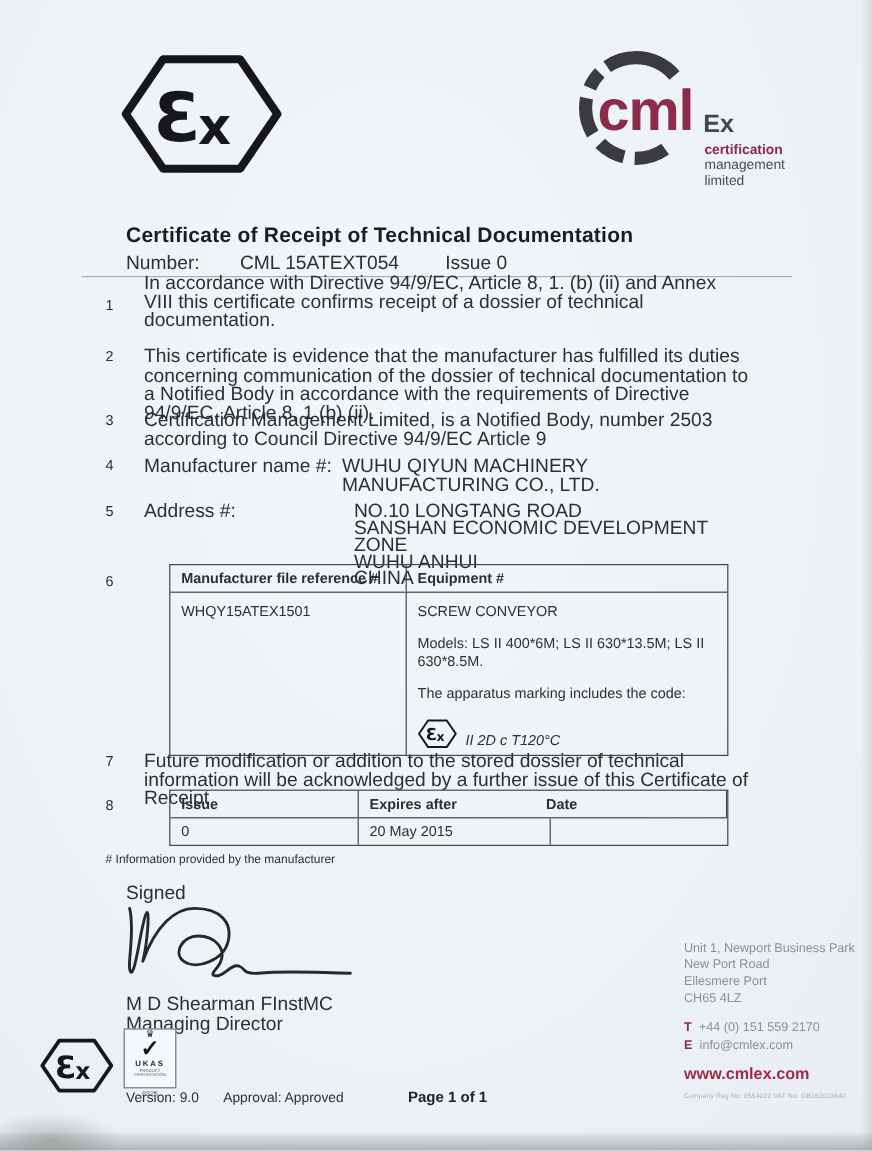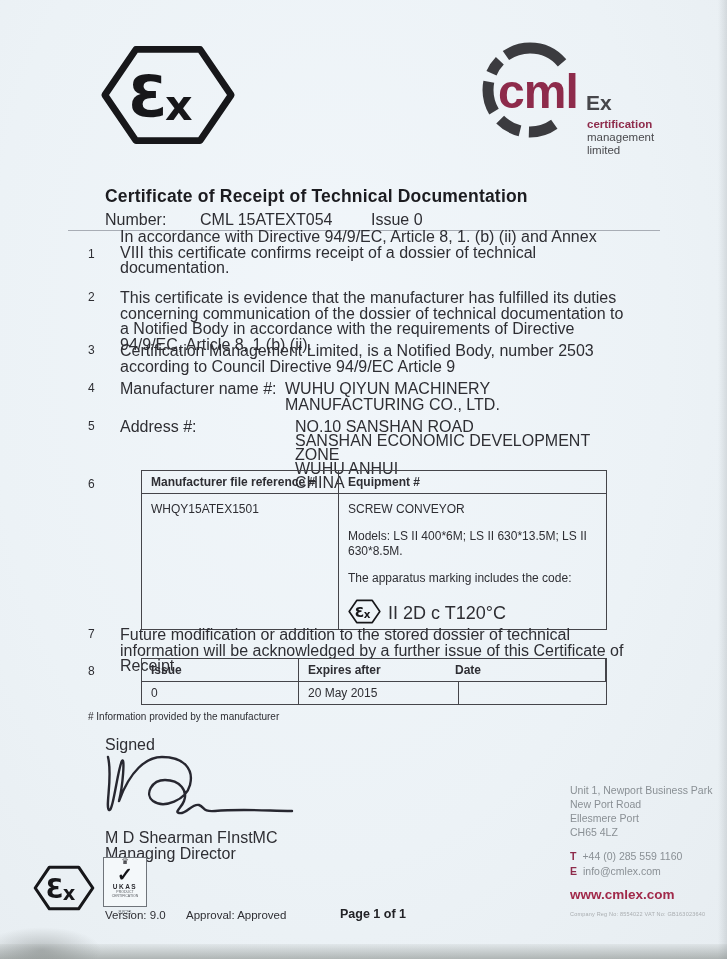--- a/index.html
+++ b/index.html
@@ -19,21 +19,21 @@
   
   .tbl { border:1.4px solid #45454a; background:transparent; }
   .trow { display:flex; }
   .tcell { padding:4px 9px; font-size:12px; color:#2e2e33; }
   .tcell.head { font-weight:bold; }
   .bord-r { border-right:1.4px solid #45454a; }
   .bord-b { border-bottom:1.4px solid #45454a; }
   
   .eq p { margin:0 0 12px 0; font-size:12px; line-height:15px; }
   .mark-row { display:flex; align-items:flex-end; gap:7px; }
-  .mark-code { font-size:18px; padding-bottom:1px; }
+  .mark-code { font-size:12px; padding-bottom:1px;font-style:italic; }
   
   .addr-line { font-size:10.5px; line-height:14px; color:#8a9095; }
   .contact-line { font-size:10.5px; line-height:15px; color:#8a9095; }
   .contact-label { color:#8e2b4b; font-weight:bold; margin-right:6px; }
   .site { font-size:13.5px; font-weight:bold; color:#a1294a; }
   .reg-line { font-size:5.5px; color:#a9adb0; letter-spacing:.2px; }
   
   .ukas-box { width:44px; height:50px; border:1px solid #6f747a; background:#f4f8fa;
               display:flex; flex-direction:column; align-items:center; justify-content:flex-start; }
   .ukas-crown { font-size:8px; line-height:8px; color:#26262b; }
@@ -92,21 +92,21 @@
   <div class="abs item-num" style="left:88px; top:343px;">3</div>
   <div class="abs body-text" style="left:120px; top:343px; width:500px;">Certification Management Limited, is a Notified Body, number 2503 according to Council Directive 94/9/EC Article 9</div>
 
   <div class="abs item-num" style="left:88px; top:381px;">4</div>
   <div class="abs body-text" style="left:120px; top:381px;">Manufacturer name #:</div>
   <div class="abs body-text" style="left:285px; top:381px; width:345px;">WUHU QIYUN MACHINERY MANUFACTURING CO., LTD.</div>
 
   <div class="abs item-num" style="left:88px; top:419px;">5</div>
   <div class="abs body-text" style="left:120px; top:419px;">Address #:</div>
   <div class="abs" style="left:295px; top:420px; width:330px;">
-    <div class="body-text" style="line-height:14px;">NO.10 SANSHAN ROAD</div>
+    <div class="body-text" style="line-height:14px;">NO.10 LONGTANG ROAD</div>
     <div class="body-text" style="line-height:14px;">SANSHAN ECONOMIC DEVELOPMENT ZONE</div>
     <div class="body-text" style="line-height:14px;">WUHU ANHUI</div>
     <div class="body-text" style="line-height:14px;">CHINA</div>
   </div>
 
   <div class="abs item-num" style="left:88px; top:477px;">6</div>
   <div class="abs tbl" style="left:141px; top:470px; width:466px;">
     <div class="trow bord-b">
       <div class="tcell head bord-r" style="width:197px;">Manufacturer file reference #</div>
       <div class="tcell head" style="flex:1;">Equipment #</div>
@@ -172,21 +172,21 @@
   <div class="abs" style="left:105px; top:909px; font-size:11.5px; color:#2e2e33;">Version: 9.0</div>
   <div class="abs" style="left:186px; top:909px; font-size:11.5px; color:#2e2e33;">Approval: Approved</div>
   <div class="abs" style="left:340px; top:907px; font-size:12.5px; font-weight:bold; color:#222226;">Page 1 of 1</div>
 
   <div class="abs" style="left:570px; top:783px; width:150px;">
     <div class="addr-line">Unit 1, Newport Business Park</div>
     <div class="addr-line">New Port Road</div>
     <div class="addr-line">Ellesmere Port</div>
     <div class="addr-line">CH65 4LZ</div>
     <div class="contact-line" style="margin-top:10px;">
-      <span class="contact-label">T</span><span>+44 (0) 285 559 1160</span>
+      <span class="contact-label">T</span><span>+44 (0) 151 559 2170</span>
     </div>
     <div class="contact-line">
       <span class="contact-label">E</span><span>info@cmlex.com</span>
     </div>
     <div class="site" style="margin-top:8px;">www.cmlex.com</div>
     <div class="reg-line" style="margin-top:9px;">Company Reg No: 8554022    VAT No: GB163023640</div>
   </div>
 
   <div class="abs bottom-band"></div>
   <div class="abs corner-smudge"></div>

